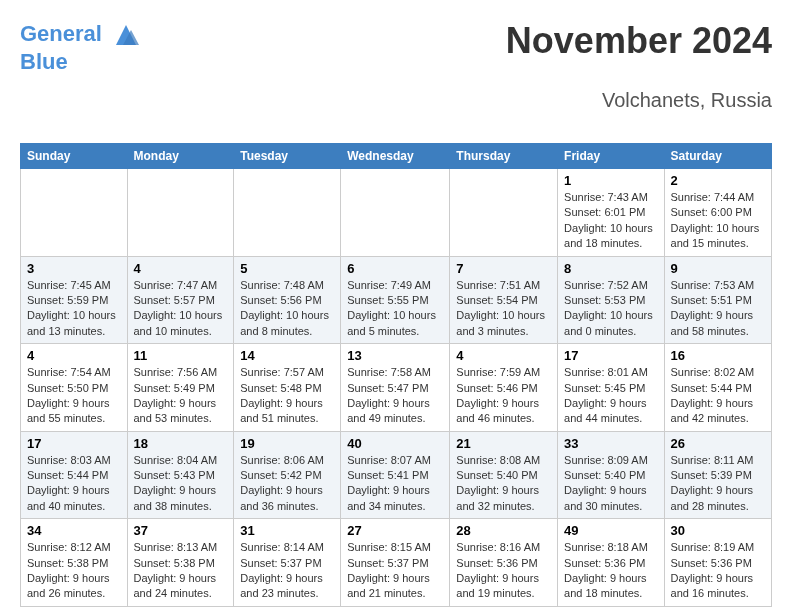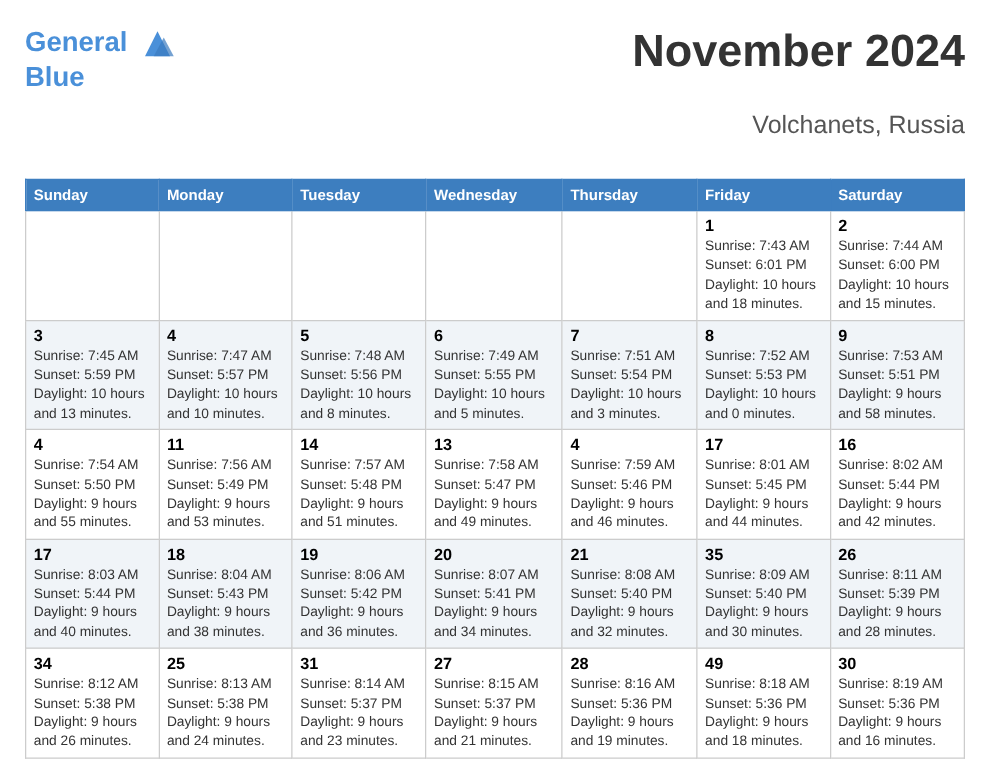--- a/index.html
+++ b/index.html
@@ -210,43 +210,43 @@
         </td>
         <td>
           <div class="day-number">18</div>
           <div class="day-info">Sunrise: 8:04 AM<br>Sunset: 5:43 PM<br>Daylight: 9 hours and 38 minutes.</div>
         </td>
         <td>
           <div class="day-number">19</div>
           <div class="day-info">Sunrise: 8:06 AM<br>Sunset: 5:42 PM<br>Daylight: 9 hours and 36 minutes.</div>
         </td>
         <td>
-          <div class="day-number">20</div>
+          <div class="day-number">40</div>
           <div class="day-info">Sunrise: 8:07 AM<br>Sunset: 5:41 PM<br>Daylight: 9 hours and 34 minutes.</div>
         </td>
         <td>
           <div class="day-number">21</div>
           <div class="day-info">Sunrise: 8:08 AM<br>Sunset: 5:40 PM<br>Daylight: 9 hours and 32 minutes.</div>
         </td>
         <td>
-          <div class="day-number">35</div>
+          <div class="day-number">33</div>
           <div class="day-info">Sunrise: 8:09 AM<br>Sunset: 5:40 PM<br>Daylight: 9 hours and 30 minutes.</div>
         </td>
         <td>
           <div class="day-number">26</div>
           <div class="day-info">Sunrise: 8:11 AM<br>Sunset: 5:39 PM<br>Daylight: 9 hours and 28 minutes.</div>
         </td>
       </tr>
       <tr>
         <td>
           <div class="day-number">34</div>
           <div class="day-info">Sunrise: 8:12 AM<br>Sunset: 5:38 PM<br>Daylight: 9 hours and 26 minutes.</div>
         </td>
         <td>
-          <div class="day-number">25</div>
+          <div class="day-number">37</div>
           <div class="day-info">Sunrise: 8:13 AM<br>Sunset: 5:38 PM<br>Daylight: 9 hours and 24 minutes.</div>
         </td>
         <td>
           <div class="day-number">31</div>
           <div class="day-info">Sunrise: 8:14 AM<br>Sunset: 5:37 PM<br>Daylight: 9 hours and 23 minutes.</div>
         </td>
         <td>
           <div class="day-number">27</div>
           <div class="day-info">Sunrise: 8:15 AM<br>Sunset: 5:37 PM<br>Daylight: 9 hours and 21 minutes.</div>
         </td>

